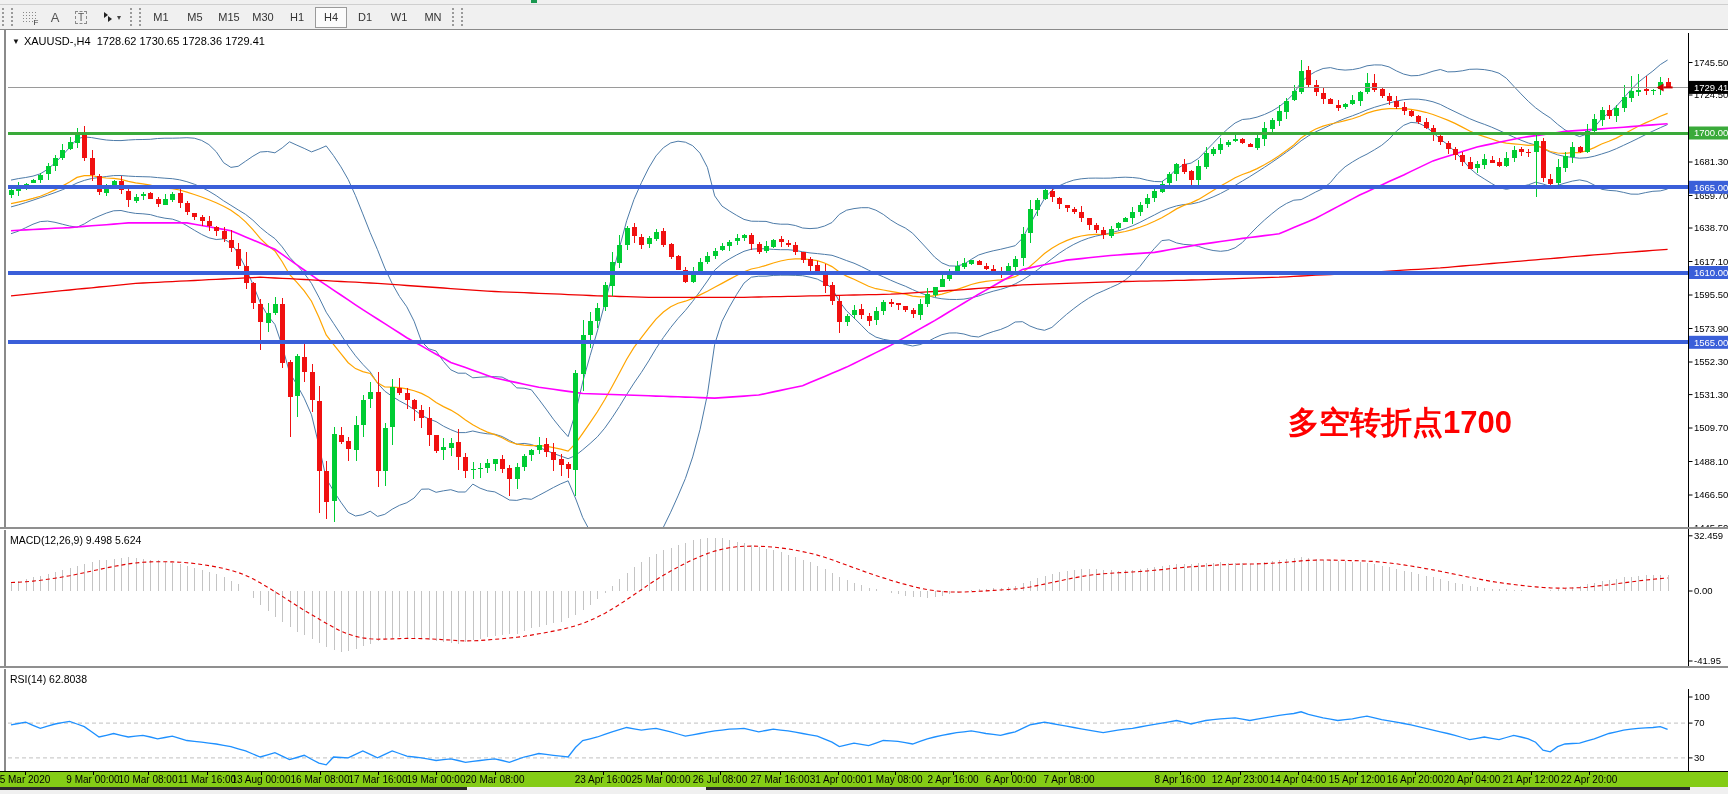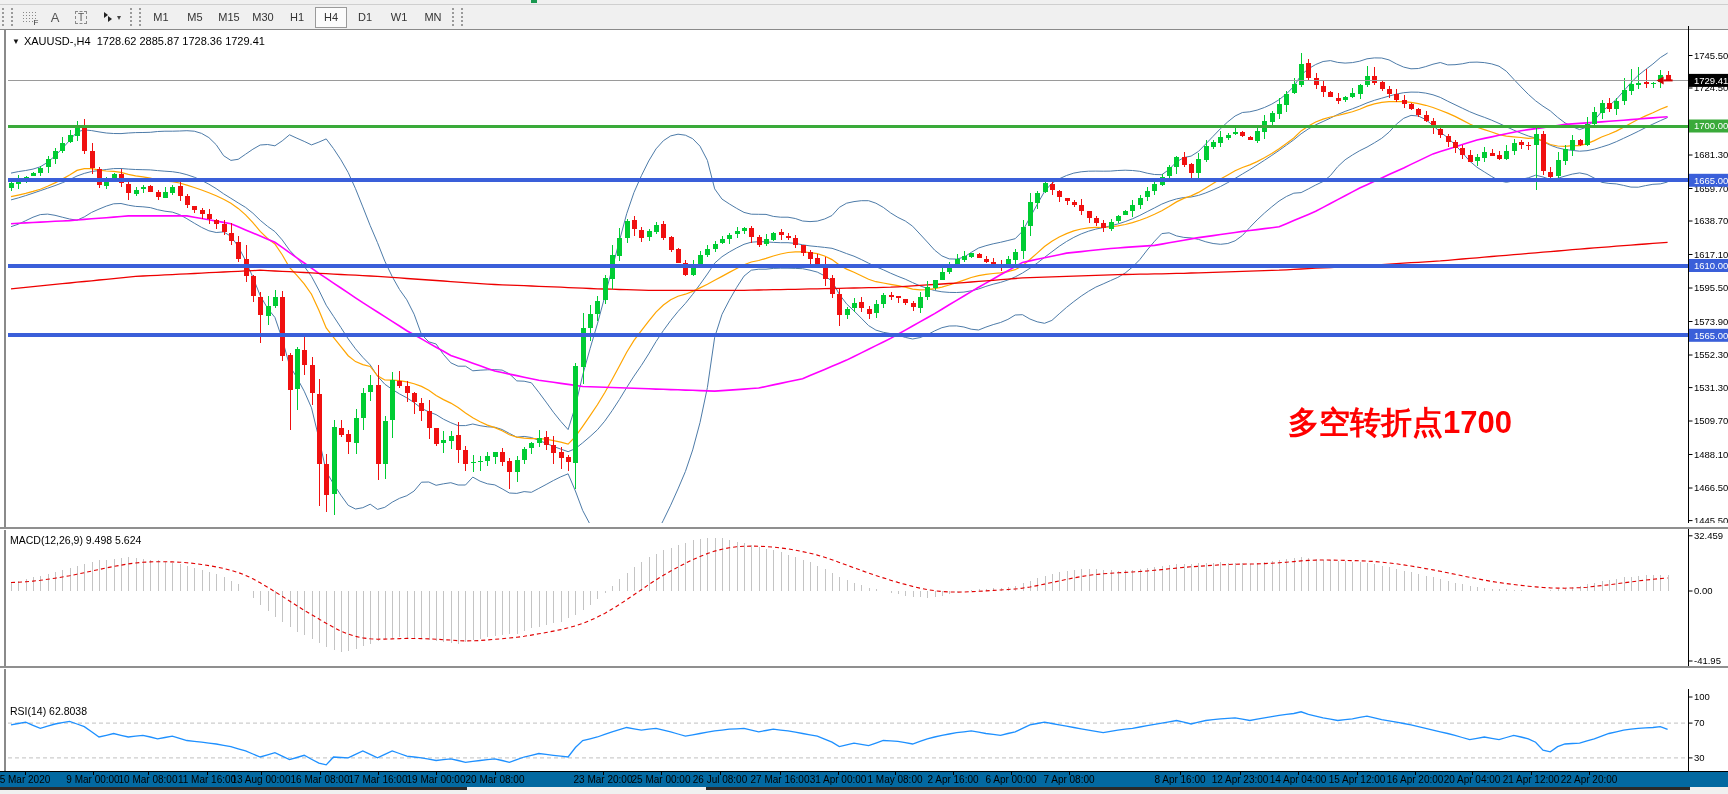--- a/index.html
+++ b/index.html
@@ -21,35 +21,35 @@
   .boxT{font-size:10px;color:#555;border:1px dashed #8a8a8a;padding:0 2px;line-height:11px;}
   .arrows-ic svg{display:block;}
   .caret{font-size:8px;color:#444;margin-left:2px;}
   .tf{min-width:22px;height:19px;line-height:19px;text-align:center;font-size:11px;color:#333;
       padding:0 4px;margin:0 1px;border:1px solid transparent;cursor:default;}
   .tf.selected{background:#fbfbfb;border:1px solid #9a9a9a;}
   
   .chart-frame-top{position:absolute;left:0;top:29px;width:1728px;height:1px;background:#8a8a8a;}
   .chart-frame-left{position:absolute;left:4px;top:30px;width:2px;height:757px;background:#8a8a8a;}
   .pane{position:absolute;left:0;width:1728px;}
-  #price-pane{top:26px;height:615px;}
+  #price-pane{top:33px;height:615px;}
   #macd-pane{top:529px;height:150px;}
   #rsi-pane{top:689px;height:103px;}
   .splitter{position:absolute;left:0;width:1728px;height:2px;background:#8f8f8f;border-bottom:1px solid #ffffff;cursor:row-resize;}
   #split1{top:527px;} #split2{top:666px;}
   .pane svg{position:absolute;left:0;top:0;}
   .pane-label{position:absolute;font-size:10.5px;color:#000;white-space:nowrap;pointer-events:none;}
   #chart-title{left:12px;top:35px;position:absolute;font-size:11px;color:#000;}
   #chart-title .dd{font-size:8px;vertical-align:1px;margin-right:4px;color:#111;}
   #macd-label{left:10px;top:534px;}
-  #rsi-label{left:10px;top:673px;margin-top:32px;}
+  #rsi-label{left:10px;top:673px;}
   .annotation{position:absolute;left:1288px;top:402px;font-size:31px;font-weight:bold;
               color:#ff0000;font-family:"Liberation Sans",sans-serif,sans-serif;white-space:nowrap;cursor:move;}
   
-  #time-axis{position:absolute;left:0;top:771px;width:1728px;height:16px;background:#0369a1;
+  #time-axis{position:absolute;left:0;top:771px;width:1728px;height:16px;background:#84cc16;
              border-top:1px solid #000;}
   #time-axis .tlabel{position:absolute;top:2px;font-size:10px;color:#000;transform:translateX(-50%);white-space:nowrap;}
   #time-axis .tick{position:absolute;top:0;width:1px;height:3px;background:#000;}
   
   #bottom-bar{position:absolute;left:0;top:787px;width:1728px;height:7px;background:#f0f0f0;}
   #bottom-bar .seg{position:absolute;top:0;height:3px;background:#2a2a2a;}
 </style>
 </head>
 <body>
 
@@ -876,21 +876,21 @@
         <text x="1694" y="37.3">70</text>
         <line x1="1688.5" y1="68.9" x2="1692.5" y2="68.9" stroke="#000" stroke-width="1"></line>
         <text x="1694" y="72.1">30</text>
         <line x1="1688.5" y1="95.0" x2="1692.5" y2="95.0" stroke="#000" stroke-width="1"></line>
         <text x="1694" y="98.2">0</text>
       </g>
     </svg>
   </div>
 
 <div id="chart-title">
-  <span class="dd">▼</span><span>XAUUSD-,H4</span>&nbsp;&nbsp;<span>1728.62 2885.87 1728.36 1729.41</span>
+  <span class="dd">▼</span><span>XAUUSD-,H4</span>&nbsp;&nbsp;<span>1728.62 1730.65 1728.36 1729.41</span>
 </div>
 <div id="macd-label" class="pane-label">MACD(12,26,9) 9.498 5.624</div>
 <div id="rsi-label" class="pane-label">RSI(14) 62.8038</div>
 
 <div class="annotation">多空转折点1700</div>
 
 <div id="time-axis">
     <div class="tick" style="left:25px"></div>
     <div class="tlabel" style="left:25px">5 Mar 2020</div>
     <div class="tick" style="left:93px"></div>
@@ -903,21 +903,21 @@
     <div class="tlabel" style="left:261px">13 Aug 00:00</div>
     <div class="tick" style="left:320px"></div>
     <div class="tlabel" style="left:320px">16 Mar 08:00</div>
     <div class="tick" style="left:378px"></div>
     <div class="tlabel" style="left:378px">17 Mar 16:00</div>
     <div class="tick" style="left:436px"></div>
     <div class="tlabel" style="left:436px">19 Mar 00:00</div>
     <div class="tick" style="left:495px"></div>
     <div class="tlabel" style="left:495px">20 Mar 08:00</div>
     <div class="tick" style="left:603px"></div>
-    <div class="tlabel" style="left:603px">23 Mar 20:00</div>
+    <div class="tlabel" style="left:603px">23 Apr 16:00</div>
     <div class="tick" style="left:661px"></div>
     <div class="tlabel" style="left:661px">25 Mar 00:00</div>
     <div class="tick" style="left:720px"></div>
     <div class="tlabel" style="left:720px">26 Jul 08:00</div>
     <div class="tick" style="left:780px"></div>
     <div class="tlabel" style="left:780px">27 Mar 16:00</div>
     <div class="tick" style="left:838px"></div>
     <div class="tlabel" style="left:838px">31 Apr 00:00</div>
     <div class="tick" style="left:895px"></div>
     <div class="tlabel" style="left:895px">1 May 08:00</div>

